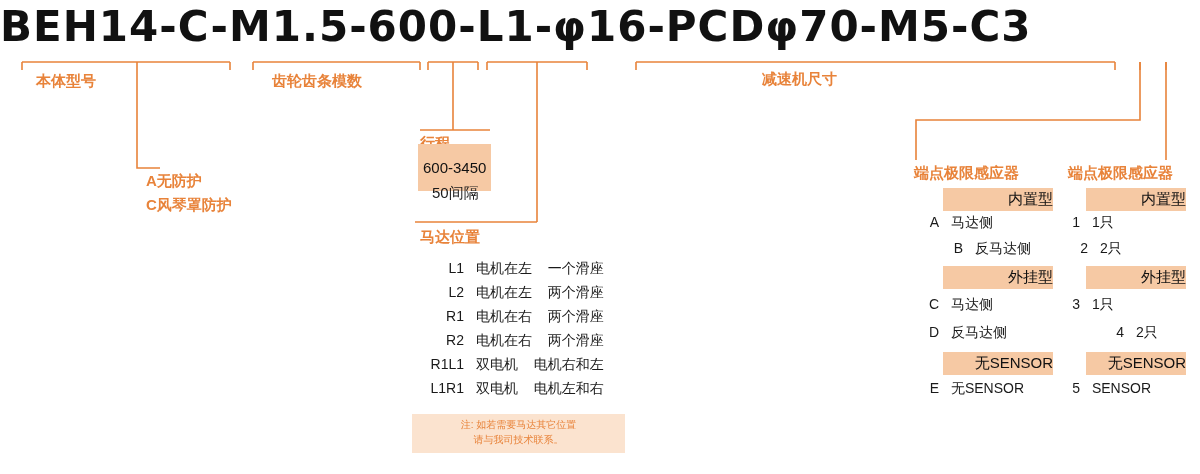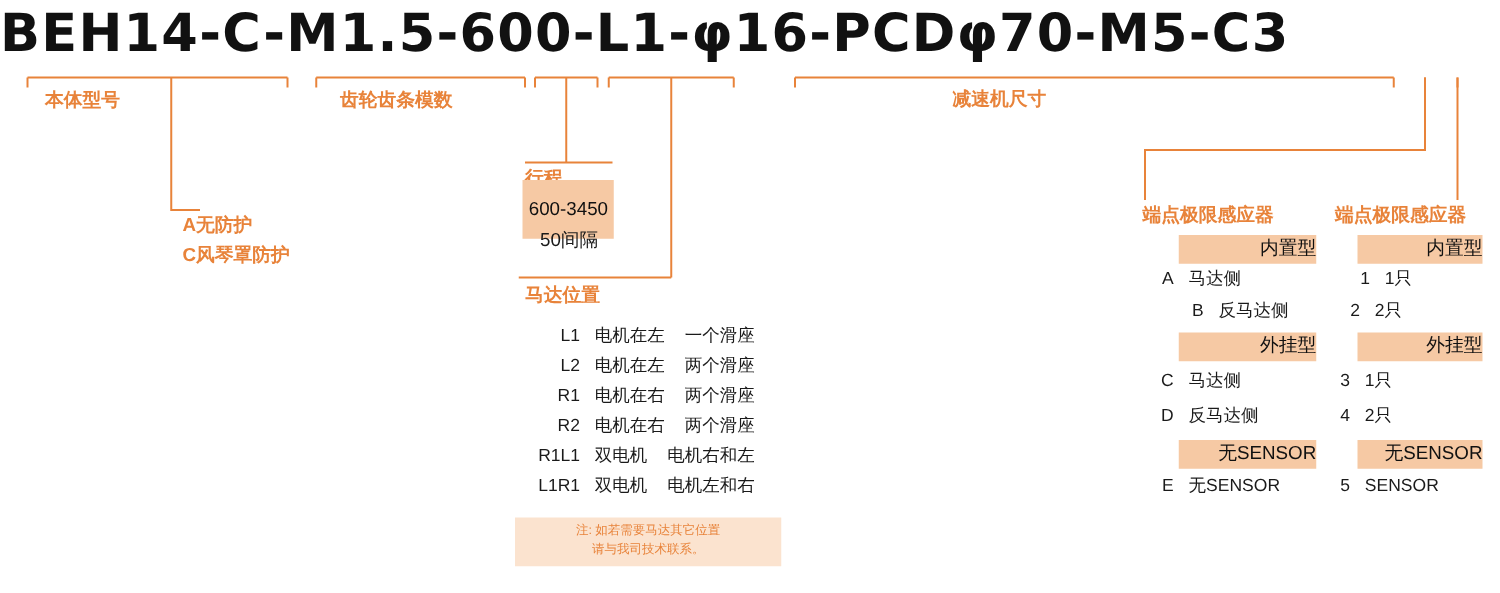--- a/index.html
+++ b/index.html
@@ -217,35 +217,35 @@
 
   <div class="hl-band lbl" style="left:943px; top:352px; width:110px; padding:2px 0;">无SENSOR</div>
   <div class="optrow" style="left:925px; top:380px;">
     <span class="k" style="width:14px;">E</span>
     <span class="v">无SENSOR</span>
   </div>
 
   <div class="lbl hdr" style="left:1068px; top:164px;">端点极限感应器</div>
 
   <div class="hl-band lbl" style="left:1086px; top:188px; width:100px; padding:2px 0;">内置型</div>
-  <div class="optrow" style="left:1068px; top:214px;margin-left:16px;">
+  <div class="optrow" style="left:1068px; top:214px;">
     <span class="k" style="width:12px;">1</span>
     <span class="v">1只</span>
   </div>
   <div class="optrow" style="left:1076px; top:240px;">
     <span class="k" style="width:12px;">2</span>
     <span class="v">2只</span>
   </div>
 
   <div class="hl-band lbl" style="left:1086px; top:266px; width:100px; padding:2px 0;">外挂型</div>
   <div class="optrow" style="left:1068px; top:296px;">
     <span class="k" style="width:12px;">3</span>
     <span class="v">1只</span>
   </div>
-  <div class="optrow" style="left:1068px; top:324px;">
+  <div class="optrow" style="left:1112px; top:324px;">
     <span class="k" style="width:12px;">4</span>
     <span class="v">2只</span>
   </div>
 
   <div class="hl-band lbl" style="left:1086px; top:352px; width:100px; padding:2px 0;">无SENSOR</div>
   <div class="optrow" style="left:1068px; top:380px;">
     <span class="k" style="width:12px;">5</span>
     <span class="v">SENSOR</span>
   </div>
 

